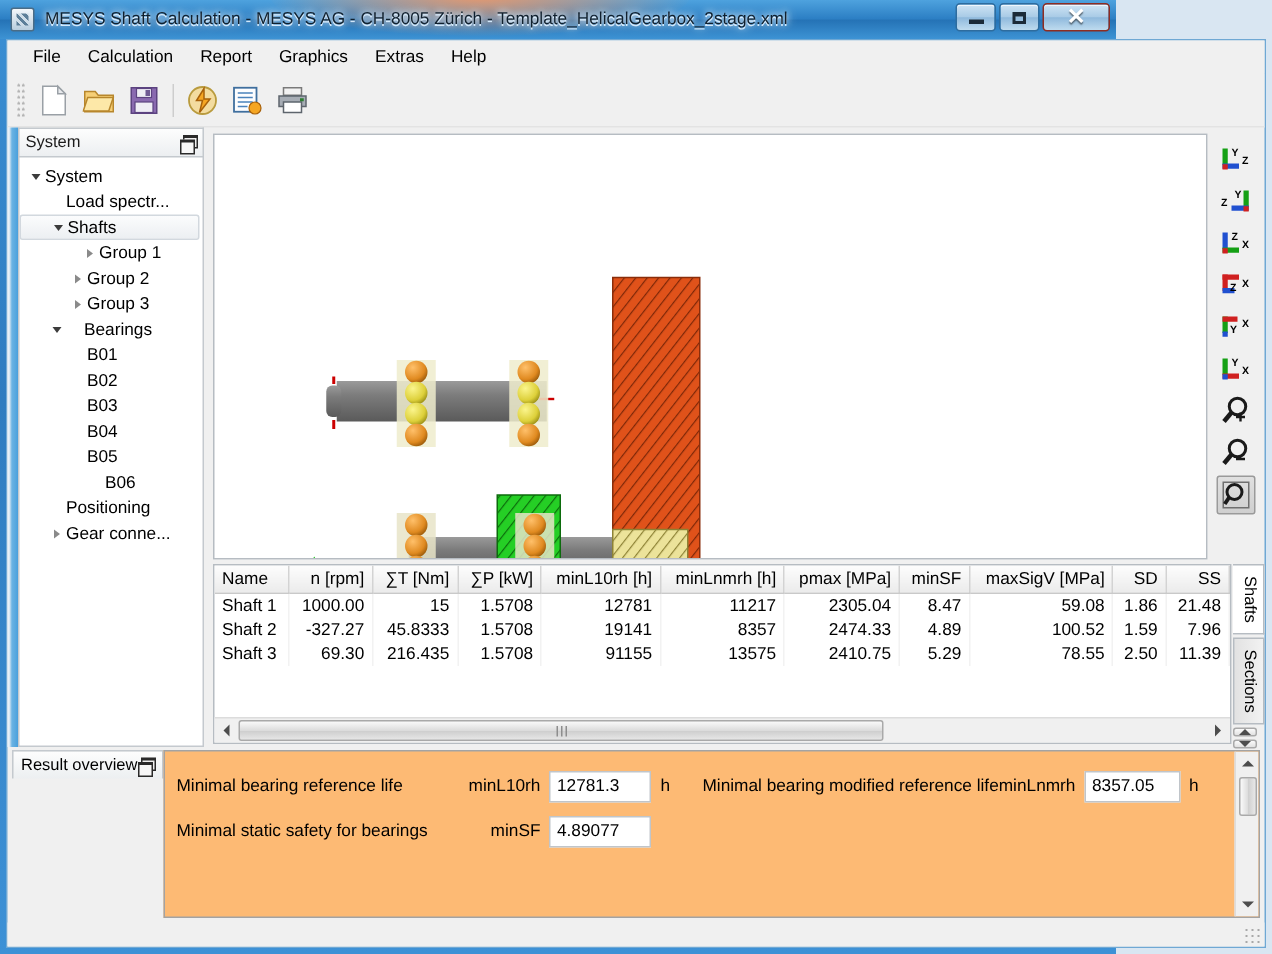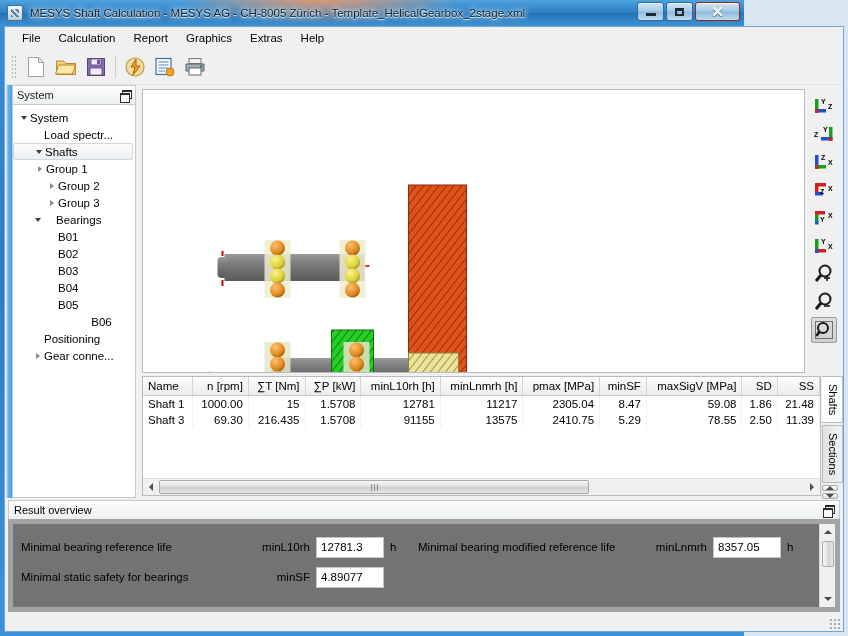--- a/index.html
+++ b/index.html
@@ -339,36 +339,36 @@
     border: 1px solid #a9a9a9; border-radius: 2px;
     display:flex;align-items:center;justify-content:center;
     cursor:pointer; margin-top:2px;
   }
 
   
   #result-panel {
     flex: 0 0 auto;
     height: 112px;
     margin: 2px 3px 3px 3px;
-    display: flex; flex-direction: column;
+    display: flex; flex-direction: row;
   }
   #result-header {
     height: 19px;
     display: flex; align-items: center;
     background: linear-gradient(to bottom,#fdfdfd,#eceff1);
     border: 1px solid #c4c9ce;
     border-bottom: none;
     padding: 0 5px;
     font-size: 11px;
   }
   #result-header .ttl { flex: 1 1 auto; }
   #result-body {
     flex: 1 1 auto;
-    background: #737373;
-    border: 5px solid #a3a3a3;
+    background: #fdba74;
+    border: 1px solid #a3a3a3;
     display: flex;
     overflow: hidden;
   }
   #result-content {
     flex: 1 1 auto;
     padding: 8px 4px 0 8px;
     overflow: hidden;
   }
   .rrow { display: flex; align-items: center; height: 30px; }
   .rcell { display: flex; align-items: center; width: 50%; padding-right: 6px; }
@@ -526,21 +526,21 @@
             <div class="tnode" style="padding-left: 18px;">
               <span class="tw"></span>
               <span>Load spectr...</span>
             </div>
             <div class="tnode sel" style="padding-left: 18px;">
               <span class="tw">
                 <span class="arrow-open"></span>
               </span>
               <span>Shafts</span>
             </div>
-            <div class="tnode" style="padding-left: 20px;">
+            <div class="tnode" style="padding-left: 40px;">
               <span class="tw">
                 <span class="arrow-closed"></span>
               </span>
               <span>Group 1</span>
             </div>
             <div class="tnode" style="padding-left: 32px;">
               <span class="tw">
                 <span class="arrow-closed"></span>
               </span>
               <span>Group 2</span>
@@ -570,21 +570,21 @@
               <span>B03</span>
             </div>
             <div class="tnode" style="padding-left: 32px;">
               <span class="tw"></span>
               <span>B04</span>
             </div>
             <div class="tnode" style="padding-left: 32px;">
               <span class="tw"></span>
               <span>B05</span>
             </div>
-            <div class="tnode" style="padding-left: 44px; justify-content: center;">
+            <div class="tnode" style="padding-left: 44px;">
               <span class="tw"></span>
               <span>B06</span>
             </div>
             <div class="tnode" style="padding-left: 18px;">
               <span class="tw"></span>
               <span>Positioning</span>
             </div>
             <div class="tnode" style="padding-left: 18px;">
               <span class="tw">
                 <span class="arrow-closed"></span>
@@ -813,20 +813,33 @@
                       <td class="num">1.5708</td>
                       <td class="num">12781</td>
                       <td class="num">11217</td>
                       <td class="num">2305.04</td>
                       <td class="num">8.47</td>
                       <td class="num">59.08</td>
                       <td class="num">1.86</td>
                       <td class="num">21.48</td>
                     </tr>
                     <tr>
+                      <td class="left">Shaft 2</td>
+                      <td class="num">-327.27</td>
+                      <td class="num">45.8333</td>
+                      <td class="num">1.5708</td>
+                      <td class="num">19141</td>
+                      <td class="num">8357</td>
+                      <td class="num">2474.33</td>
+                      <td class="num">4.89</td>
+                      <td class="num">100.52</td>
+                      <td class="num">1.59</td>
+                      <td class="num">7.96</td>
+                    </tr>
+                    <tr>
                       <td class="left">Shaft 3</td>
                       <td class="num">69.30</td>
                       <td class="num">216.435</td>
                       <td class="num">1.5708</td>
                       <td class="num">91155</td>
                       <td class="num">13575</td>
                       <td class="num">2410.75</td>
                       <td class="num">5.29</td>
                       <td class="num">78.55</td>
                       <td class="num">2.50</td>

